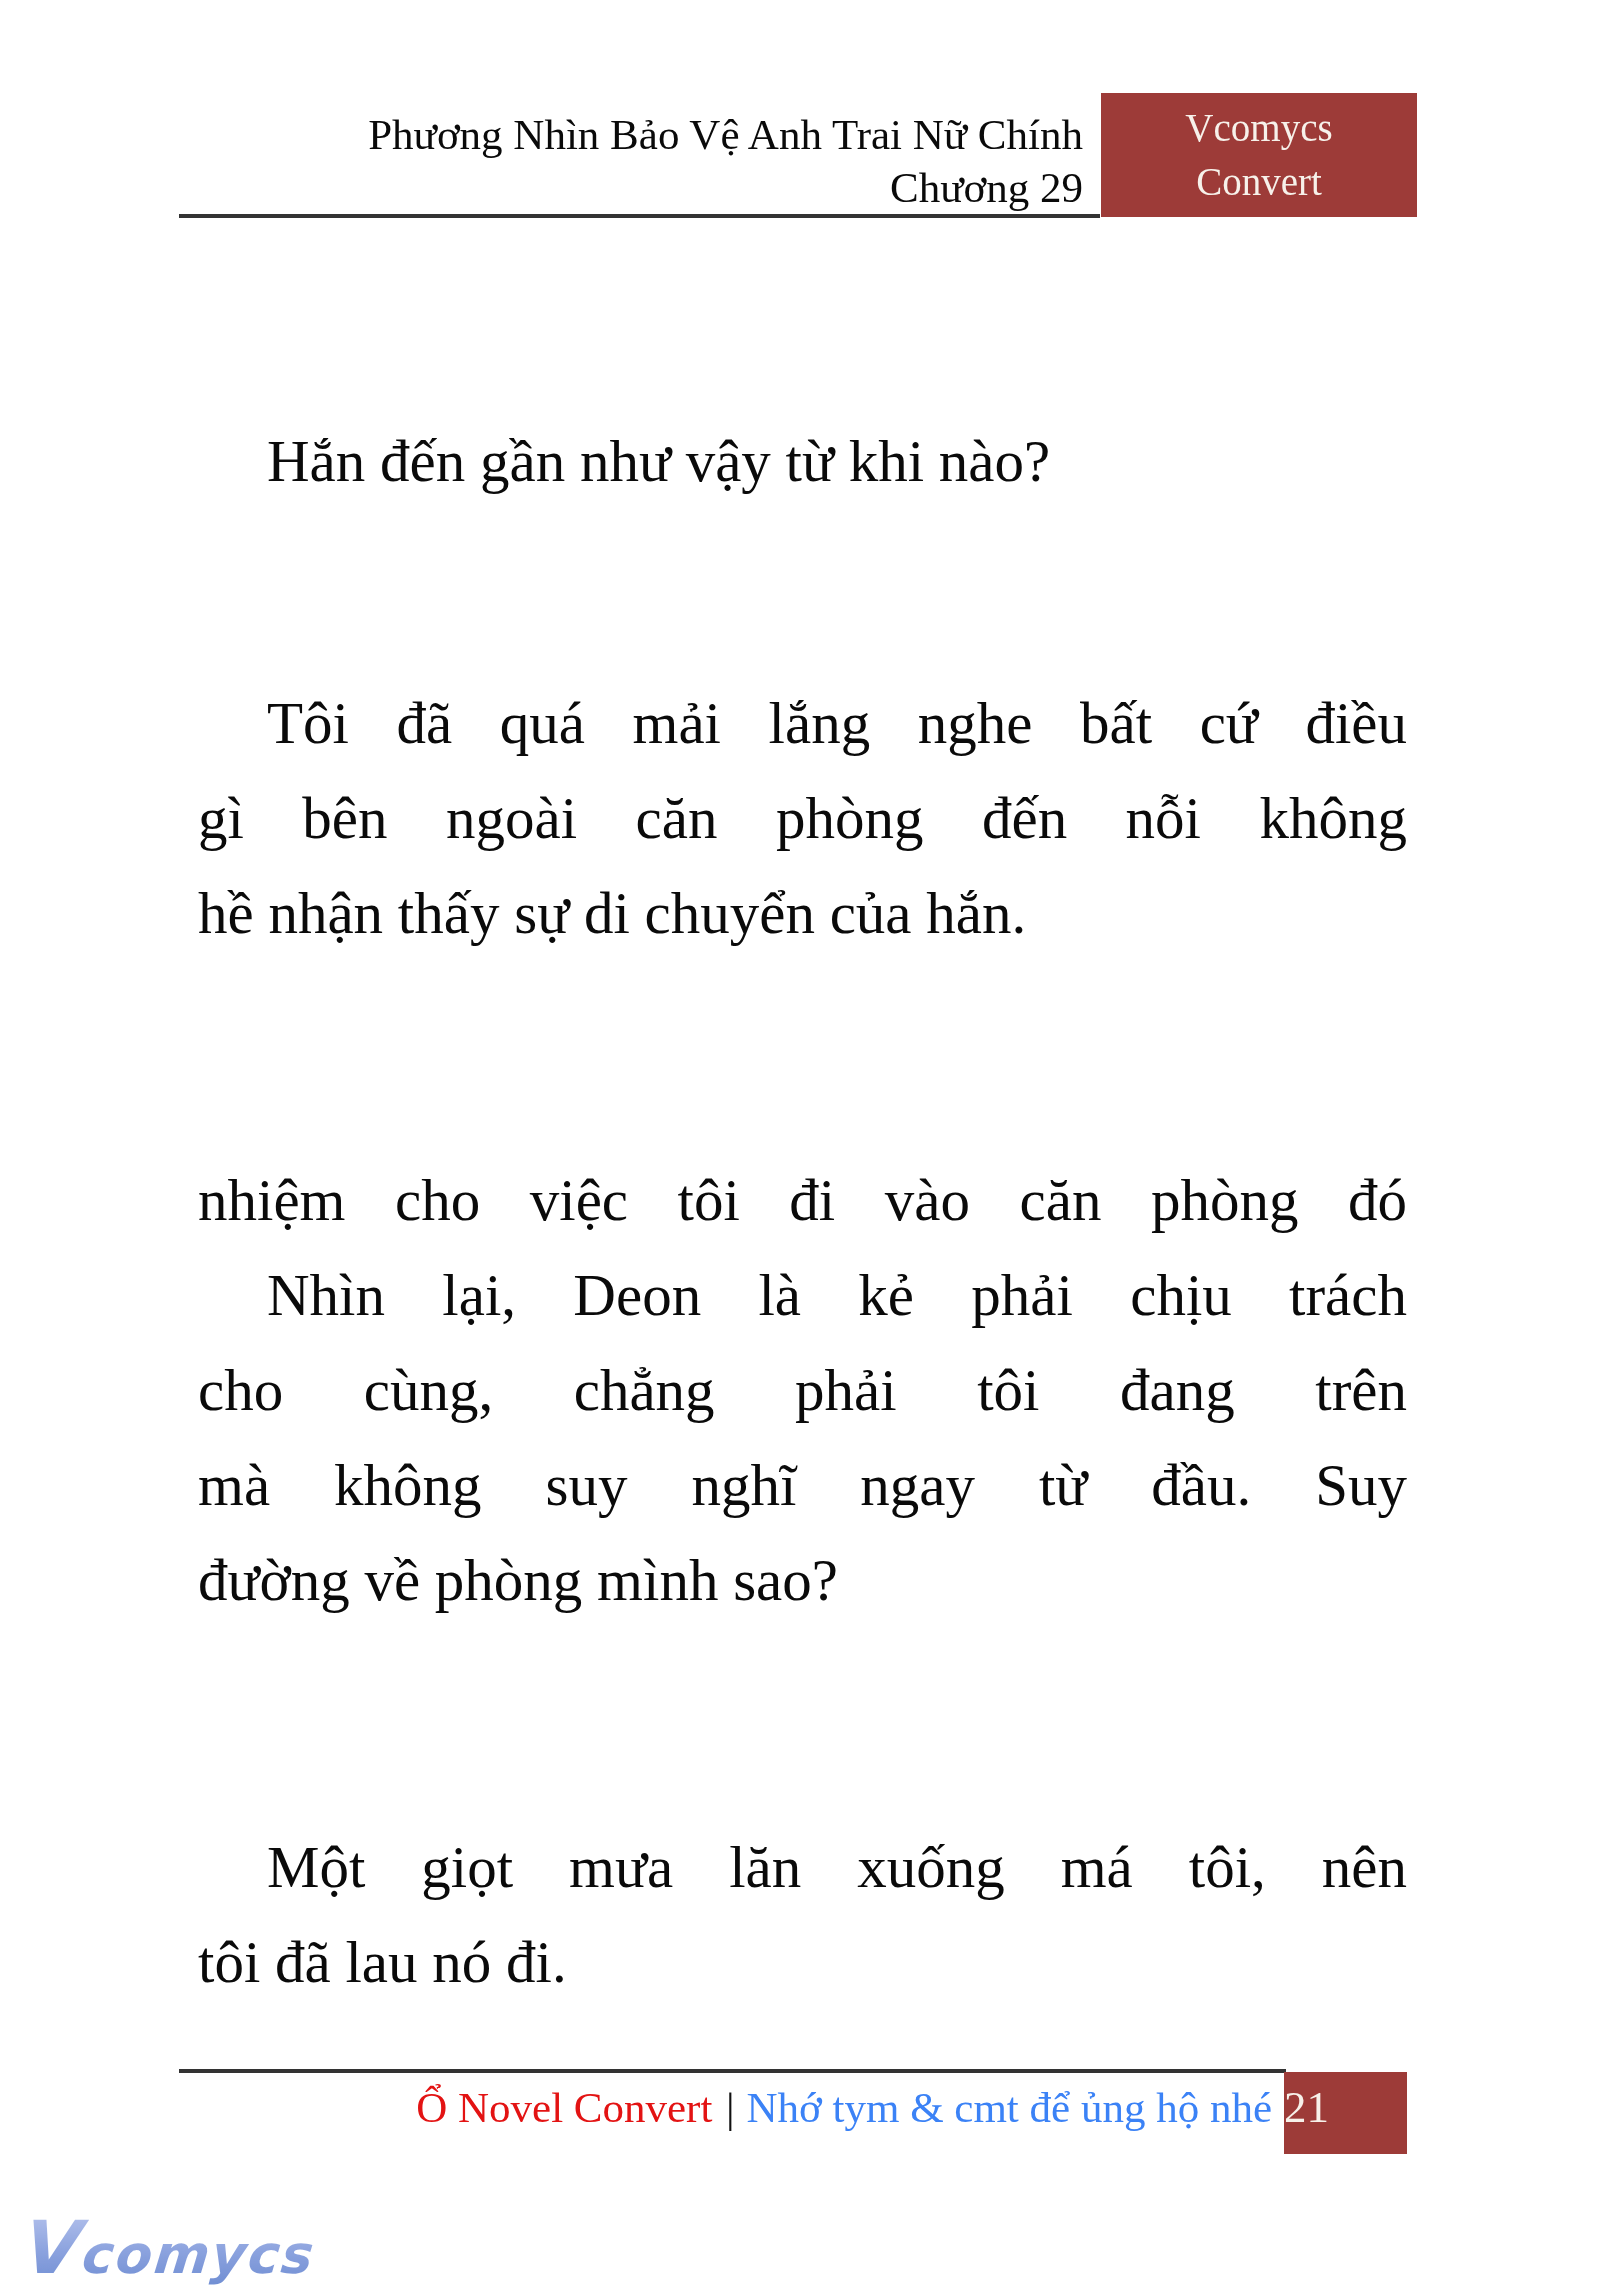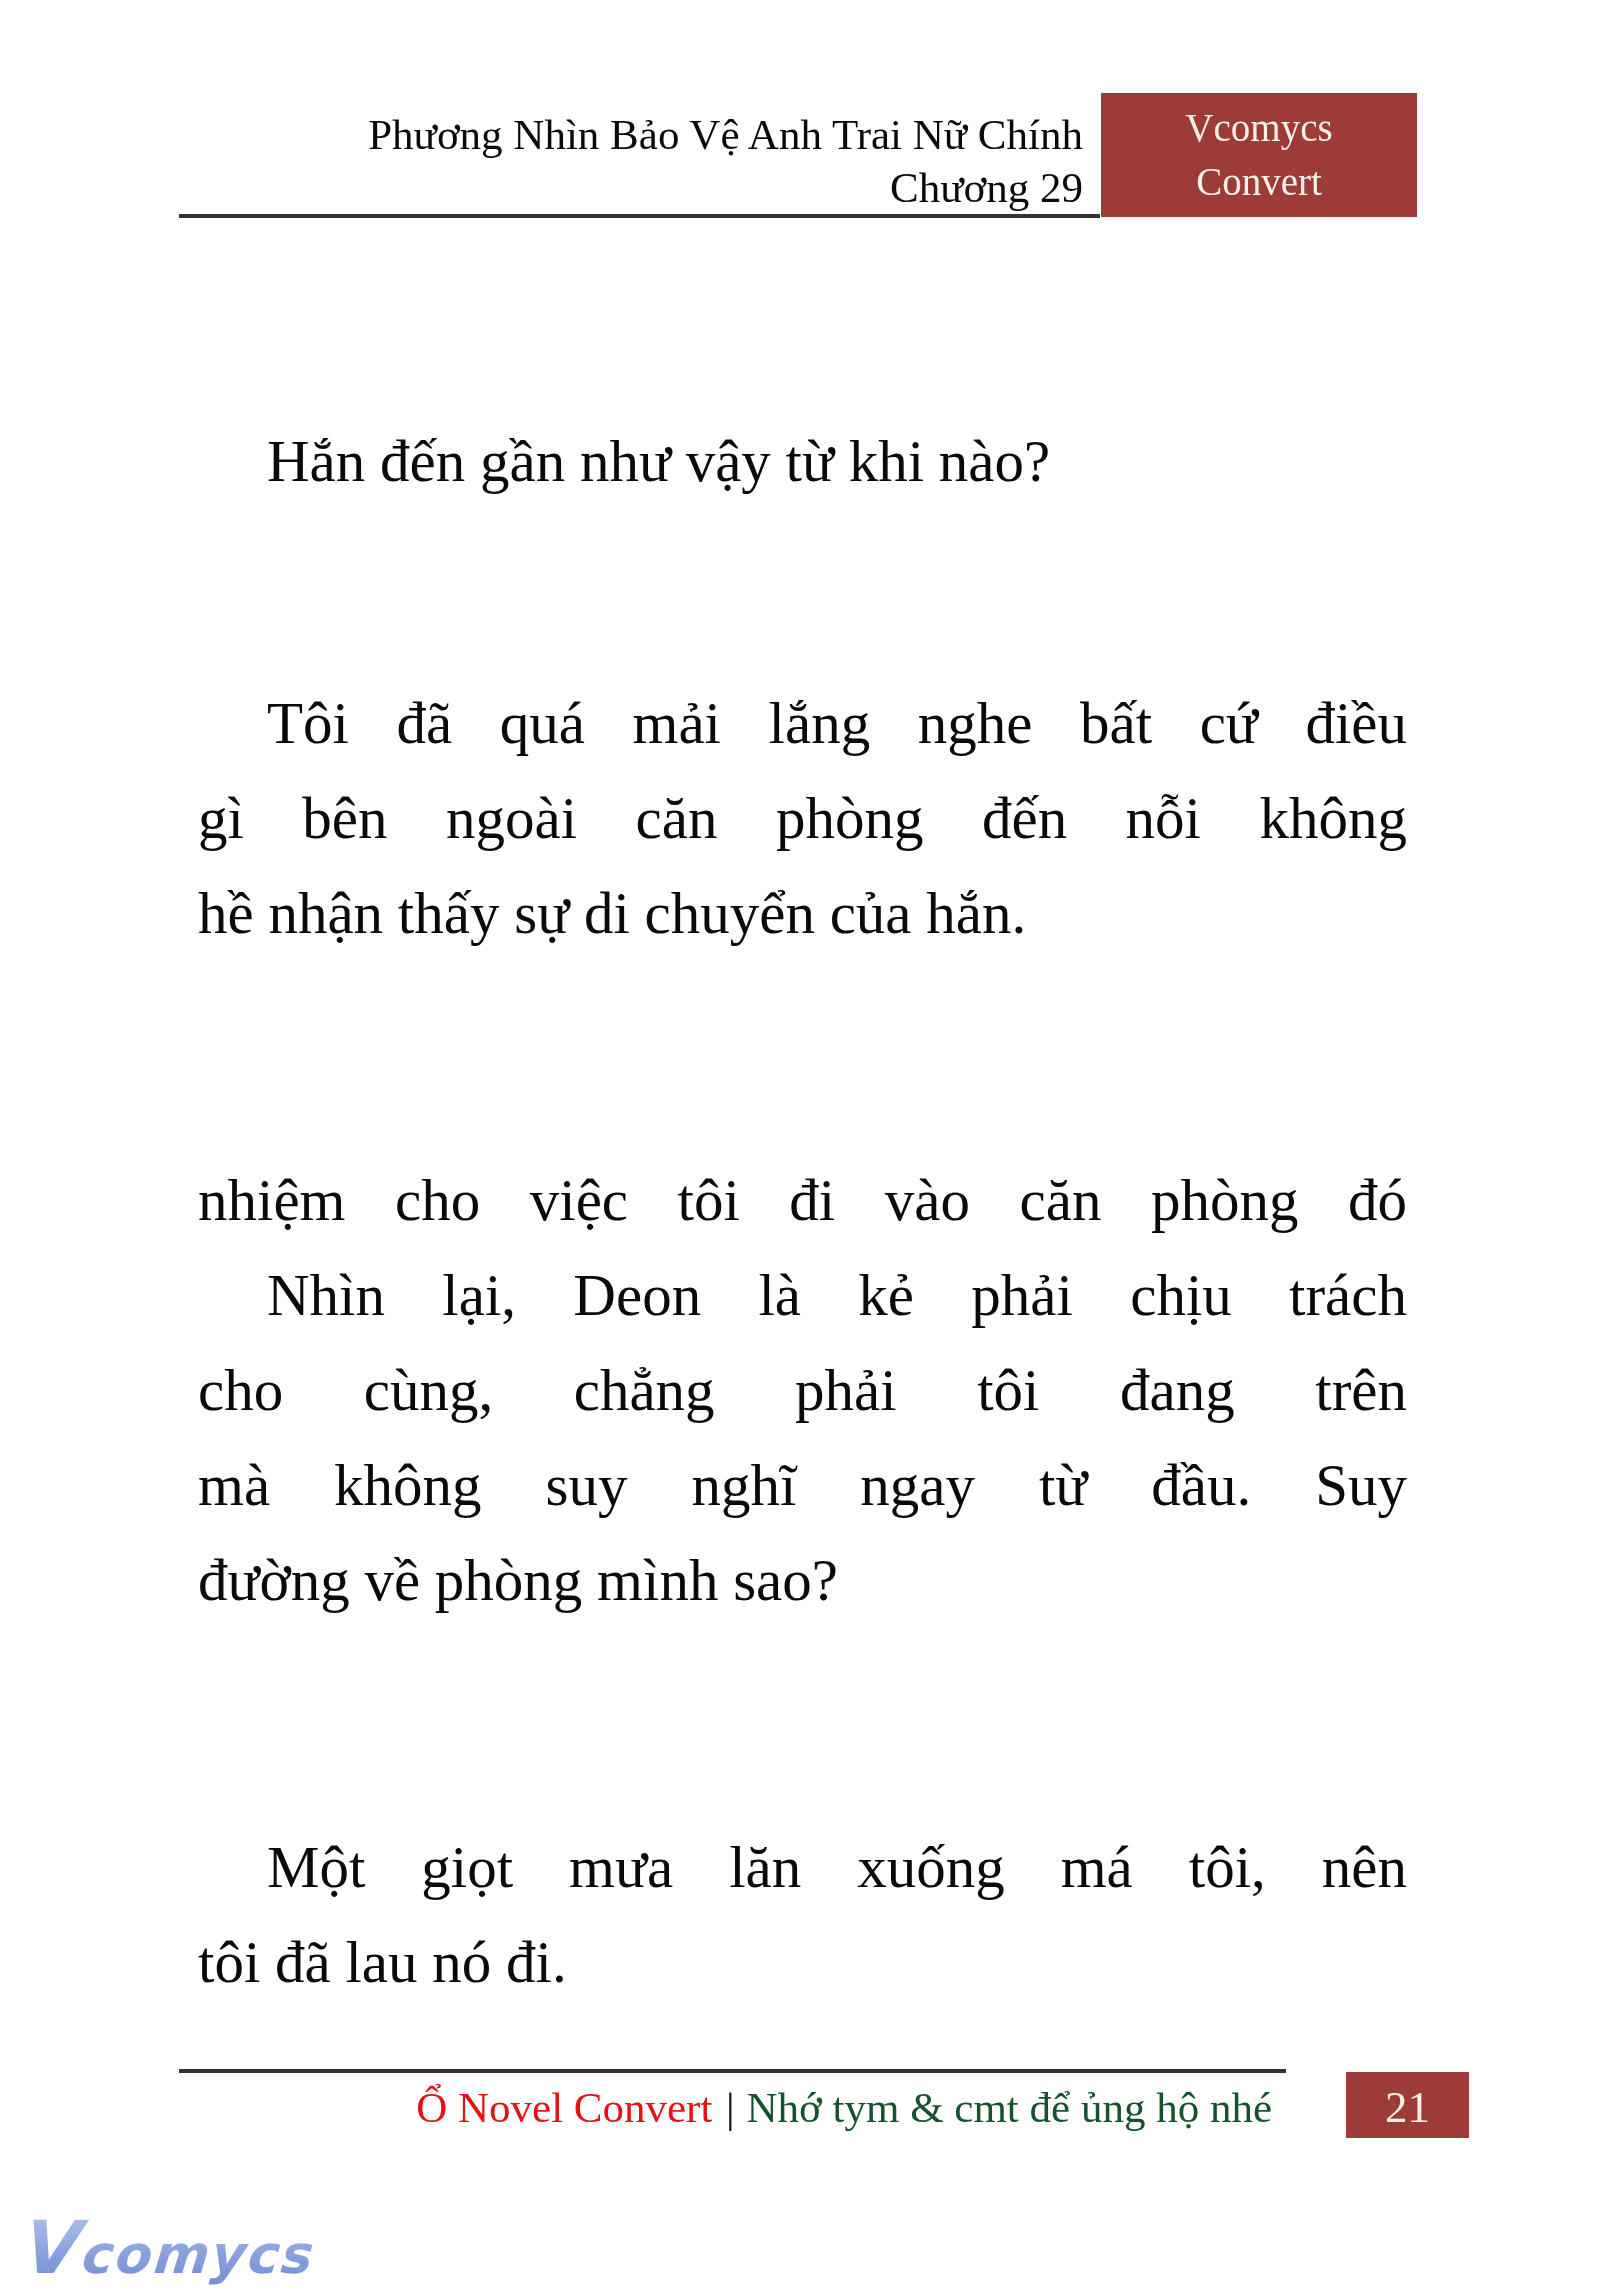--- a/index.html
+++ b/index.html
@@ -80,32 +80,32 @@
   .footer-text {
     position: absolute;
     top: 2079px;
     right: 349px;            
     font-size: 43px;
     line-height: 57px;
     white-space: nowrap;
   }
   .footer-brand { color: var(--brand-red); font-weight: normal; }
   .footer-sep { color: #111; padding: 0 11.8px 0 13.7px; font-weight: normal; }
-  .footer-msg { color: #14532d; }
+  .footer-msg { color: #3b82f6; }
   .page-num-badge {
     position: absolute;
-    left: 1346px;
+    left: 1284px;
     top: 2072px;
     width: 123px;
-    height: 66px;
+    height: 82px;
     background: var(--maroon);
     color: #f7f1ea;
     font-size: 45px;
     line-height: 71px;
-    text-align: center;
+    text-align: left;
   }
 
   
   .watermark {
     position: absolute;
     left: 24.5px;
     top: 2205px;
     font-family: "DejaVu Sans", sans-serif;
     font-style: italic;
     font-weight: bold;

